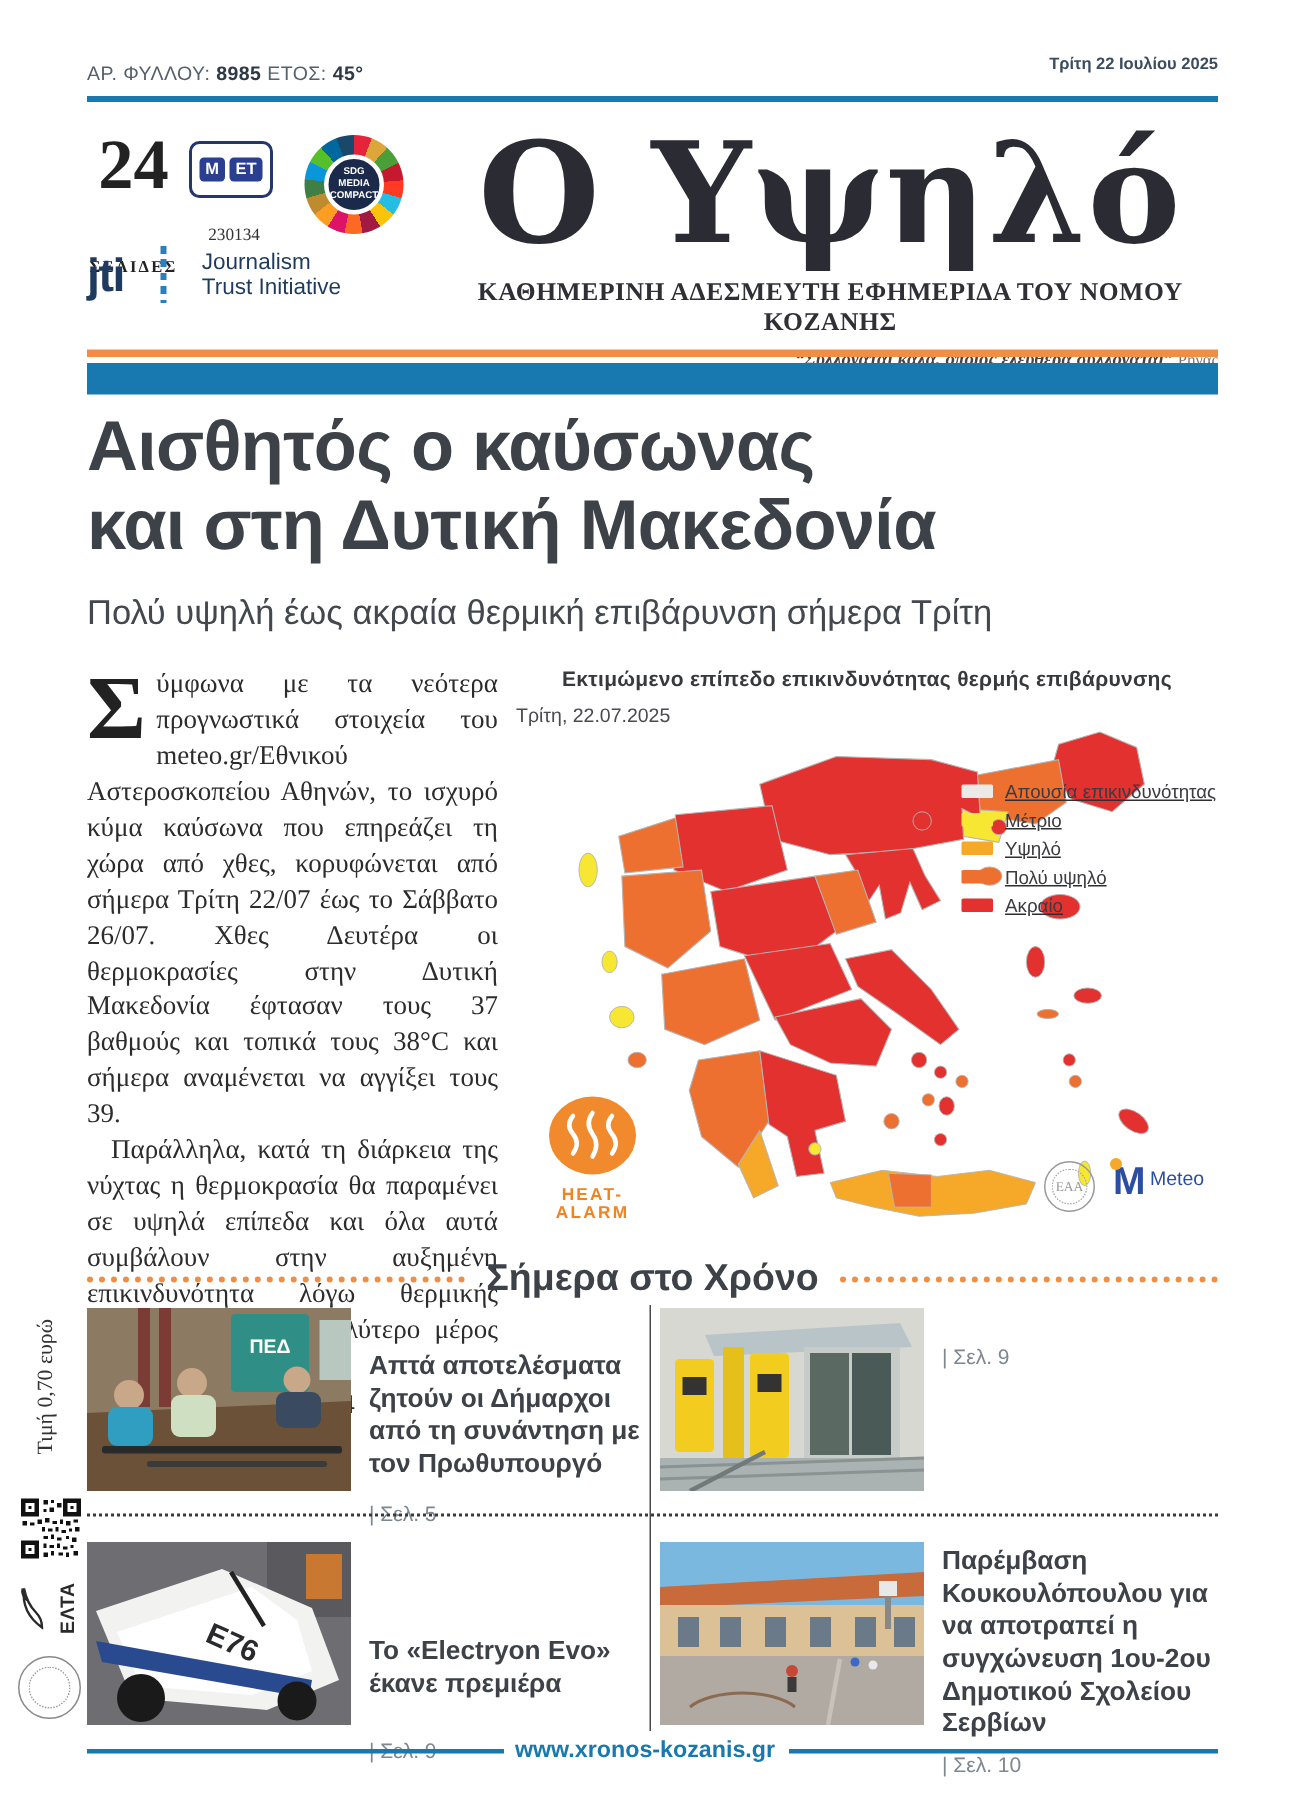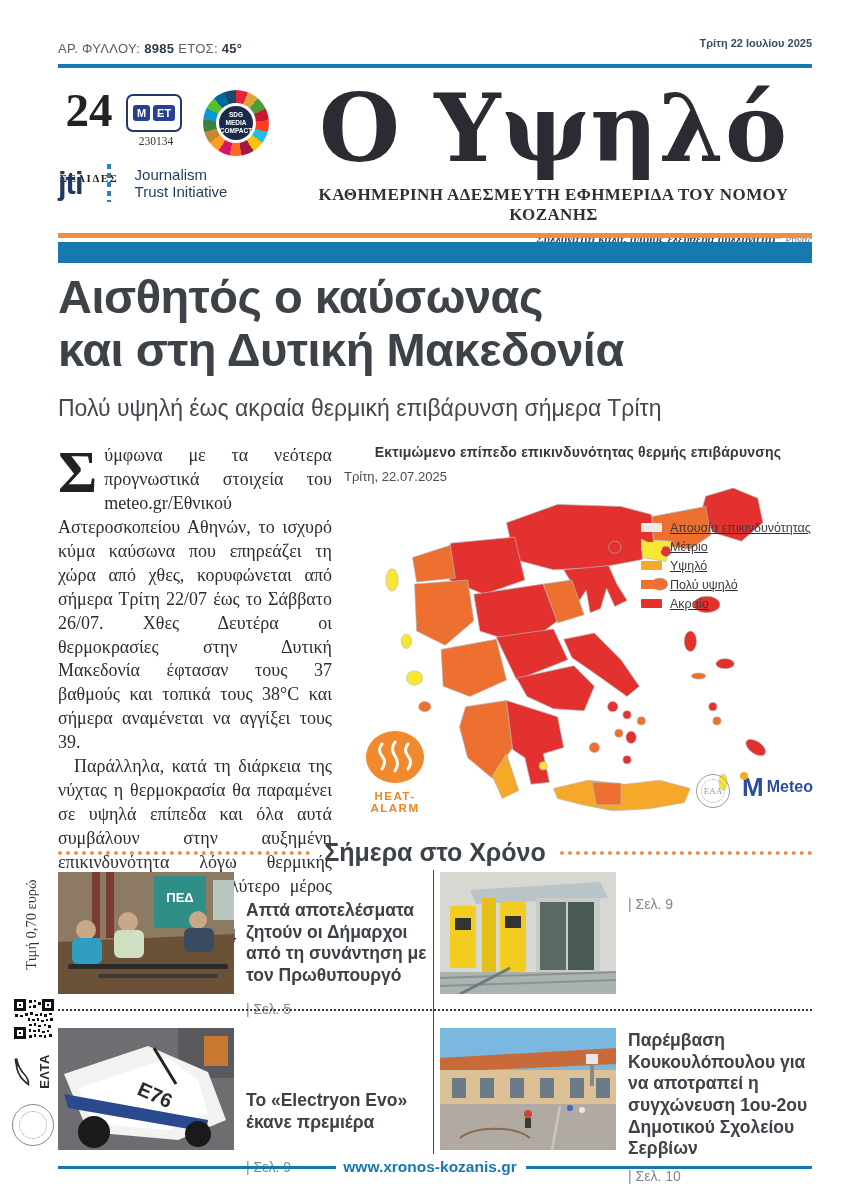--- a/index.html
+++ b/index.html
@@ -17,21 +17,21 @@
   .topbar-right { right:48px; top:37px; font-size:11px; font-weight:600; color:#3c4c60; }
   .rule-blue-thin { left:58px; right:48px; top:64px; height:4px; background:#1878b0; }
 
   
   .pages-block { left:58px; top:88px; text-align:center; width:62px; }
   .pages-num { font-family:"Liberation Serif", serif; font-size:47px; font-weight:700; color:#222; line-height:.95; }
   .pages-label { font-family:"Liberation Serif", serif; font-size:11px; font-weight:700; letter-spacing:1.5px; color:#222;margin-top:39px; }
   .met-logo { left:126px; top:94px; width:60px; text-align:center; }
   .met-book { width:56px; height:38px; border:2px solid #24366b; border-radius:7px; display:flex; align-items:center; justify-content:center; gap:3px; background:#fff; }
   .met-tab { background:#2a3f8f; color:#fff; font-weight:700; font-size:11px; padding:2px 4px; border-radius:3px; }
-  .met-num { font-family:"Liberation Serif", serif; font-size:11.5px; color:#333; margin-top:3px; }
+  .met-num { font-family:"Liberation Serif", serif; font-size:11.5px; color:#333; margin-top:19px; }
   .sdg-wheel { left:203px; top:90px; width:66px; height:66px; border-radius:50%;
     background:conic-gradient(#e5243b 0 21deg,#dda63a 21deg 42deg,#4c9f38 42deg 64deg,#c5192d 64deg 85deg,#ff3a21 85deg 106deg,#26bde2 106deg 127deg,#fcc30b 127deg 148deg,#a21942 148deg 170deg,#fd6925 170deg 191deg,#dd1367 191deg 212deg,#fd9d24 212deg 233deg,#bf8b2e 233deg 254deg,#3f7e44 254deg 276deg,#0a97d9 276deg 297deg,#56c02b 297deg 318deg,#00689d 318deg 339deg,#19486a 339deg 360deg);
     display:flex; align-items:center; justify-content:center; }
   .sdg-center { width:40px; height:40px; border-radius:50%; background:#1b2a4a; border:3px solid #fff;
     color:#fff; font-size:6.5px; font-weight:700; text-align:center; line-height:1.25; display:flex; align-items:center; justify-content:center; }
   .jti-row { left:58px; top:164px; display:flex; align-items:center; gap:24px; }
   .jti-mark { font-size:31px; font-weight:700; color:#1e3a5f; letter-spacing:-1px; line-height:1; }
   .jti-bar { width:4px; height:38px; background:repeating-linear-gradient(180deg,#2a7fbf 0 5px,transparent 5px 9px); }
   .jti-text { font-size:15px; color:#1e3a5f; line-height:1.15; }
   .masthead-right { left:295px; right:48px; top:82px; text-align:center; }
@@ -65,21 +65,21 @@
   .sw3 { background:#ee7030; } .sw4 { background:#e2312e; }
   .legend-label { font-size:12.5px; color:#3b3b40; }
   .heat-alarm { position:absolute; left:6px; top:286px; width:90px; text-align:center; }
   .heat-cap { font-size:11.5px; font-weight:700; color:#ef8422; letter-spacing:1.5px; margin-top:2px; }
   .seal { position:absolute; left:352px; top:330px; width:34px; height:34px; border:1.5px solid #9a9a9a; border-radius:50%;
     display:flex; align-items:center; justify-content:center; color:#9a9a9a; font-size:9px; font-family:"Liberation Serif",serif; }
   .seal-inner { width:24px; height:24px; border:1px dotted #aaa; border-radius:50%; display:flex; align-items:center; justify-content:center; }
   .meteo { position:absolute; left:398px; top:332px; display:flex; align-items:flex-start; gap:3px; }
   .meteo-m { font-size:26px; font-weight:700; color:#2b4ea2; line-height:.9; position:relative; }
   .meteo-dot { position:absolute; left:-2px; top:-4px; width:8px; height:8px; border-radius:50%; background:#f6a829; }
-  .meteo-name { font-size:16px; font-weight:700; color:#2b4ea2; margin-top:2px; }
+  .meteo-name { font-size:13px; font-weight:400; color:#2b4ea2; margin-top:2px; }
 
   
   .section-header { left:58px; right:48px; top:838px; display:flex; align-items:center; gap:14px; }
   .dotline-o { flex:1; border-top:4px dotted #ef8f45; height:0; }
   .section-title { font-size:25px; font-weight:700; color:#3d4248; white-space:nowrap; }
   .photo { width:176px; height:122px; overflow:hidden; }
   .teaser-text { width:184px; }
   .teaser-title { font-size:17.5px; font-weight:700; color:#3d4248; line-height:1.24; }
   .teaser-page { font-size:14px; color:#7f8790; }
   .vdivider { left:433px; top:870px; width:1px; height:284px; background:#4a4a4a; }

